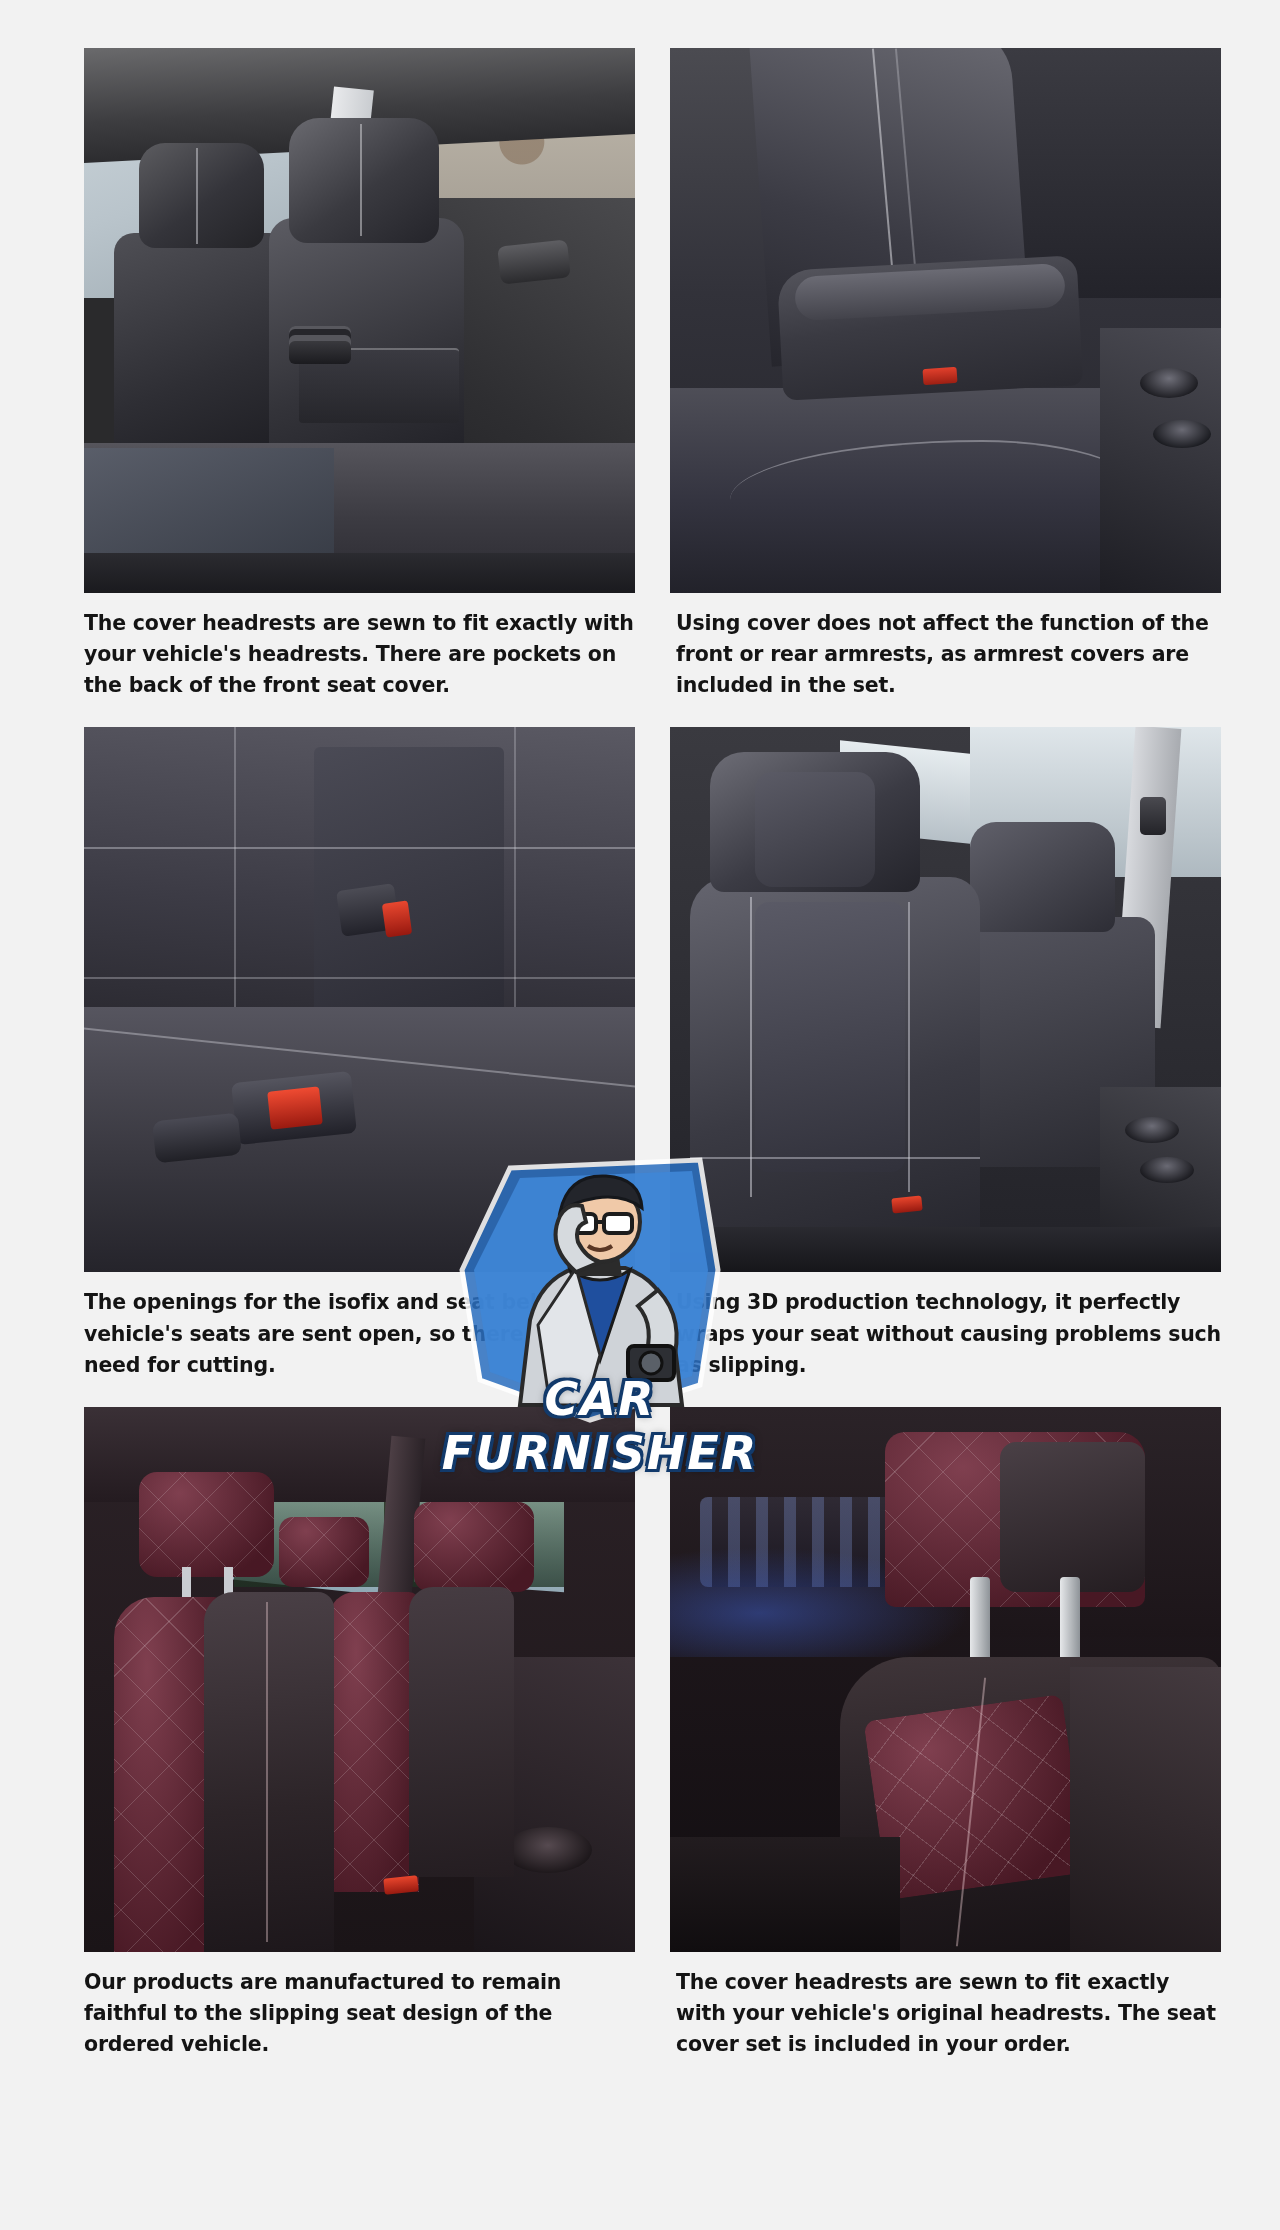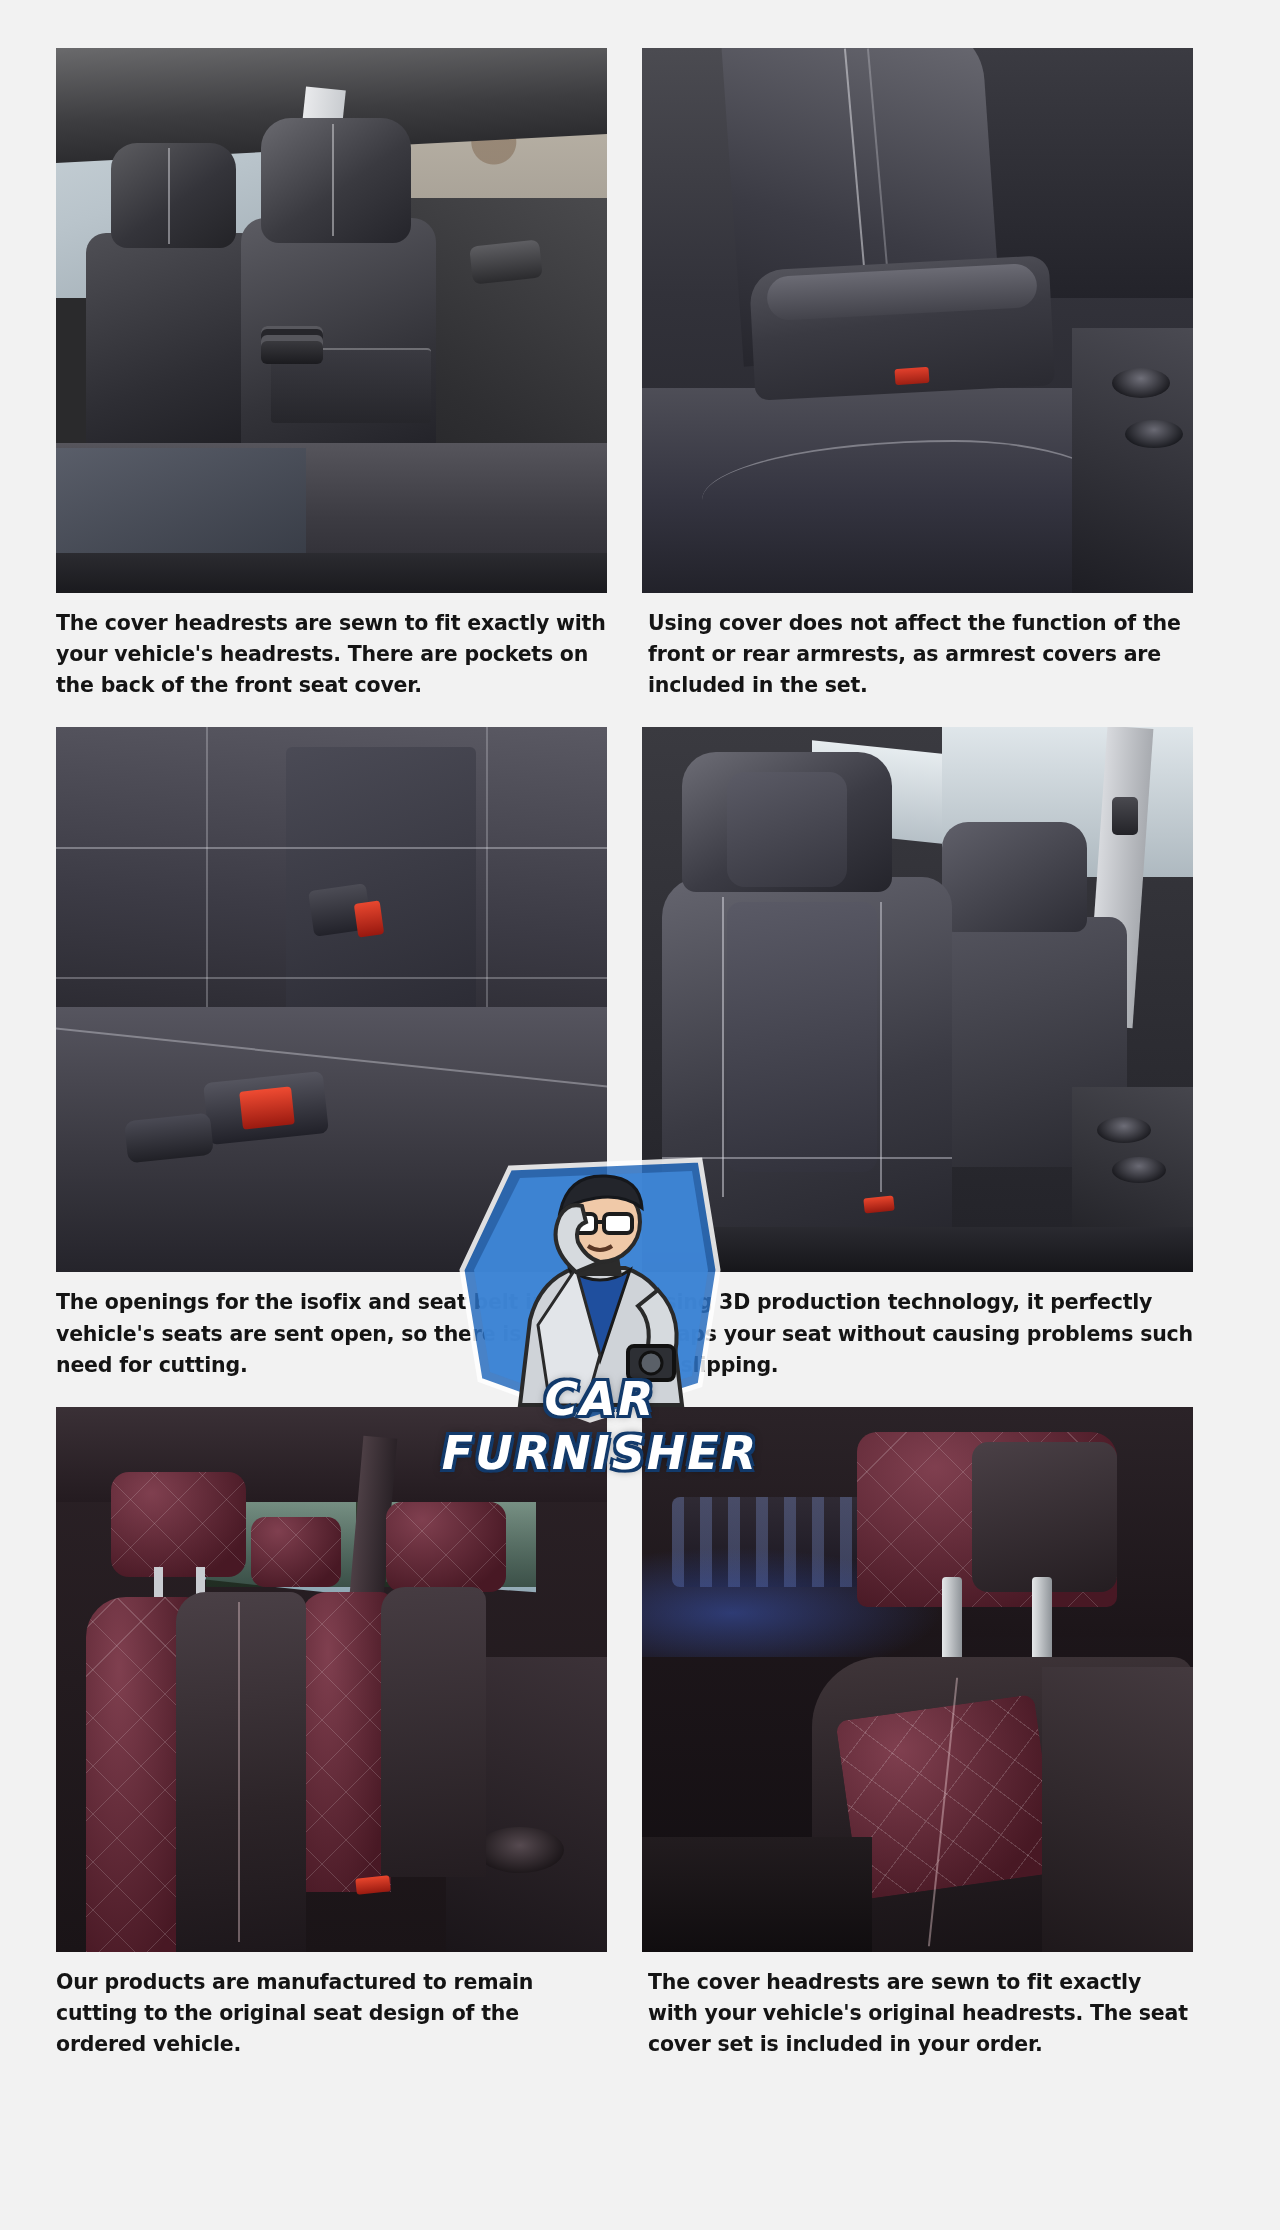--- a/index.html
+++ b/index.html
@@ -14,21 +14,21 @@
   }
   .page {
     width: 1280px;
     height: 2230px;
     background: #f2f2f2;
     position: relative;
     overflow: hidden;
   }
   .grid {
     position: absolute;
-    left: 56px;
+    left: 84px;
     top: 48px;
     width: 1137px;
     display: flex;
     flex-wrap: wrap;
     column-gap: 35px;
     row-gap: 0px;
   }
   .cell {
     width: 551px;
   }
@@ -625,21 +625,21 @@
         <div class="layer quilt p5-hr1"></div>
         <div class="layer p5-post1"></div>
         <div class="layer p5-post2"></div>
         <div class="layer quilt p5-seat2-wing"></div>
         <div class="layer p5-seat2-center"></div>
         <div class="layer quilt p5-seat1-wing"></div>
         <div class="layer p5-seat1-center"></div>
         <div class="layer p5-seat1-center-stitch"></div>
         <div class="layer p5-redbtn"></div>
       </div>
-      <div class="caption">Our products are manufactured to remain cutting to the original seat design of the ordered vehicle.</div>
+      <div class="caption">Our products are manufactured to remain faithful to the slipping seat design of the ordered vehicle.</div>
     </div>
 
     <div class="cell right">
       <div class="photo">
         <div class="layer p6-bg"></div>
         <div class="layer p6-dash"></div>
         <div class="layer p6-console-lights"></div>
         <div class="layer p6-blue"></div>
         <div class="layer quilt p6-hr"></div>
         <div class="layer p6-hr-black"></div>

